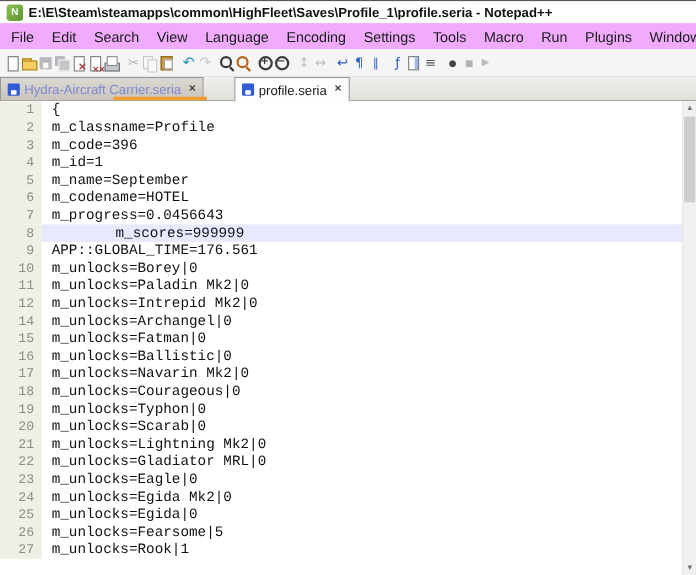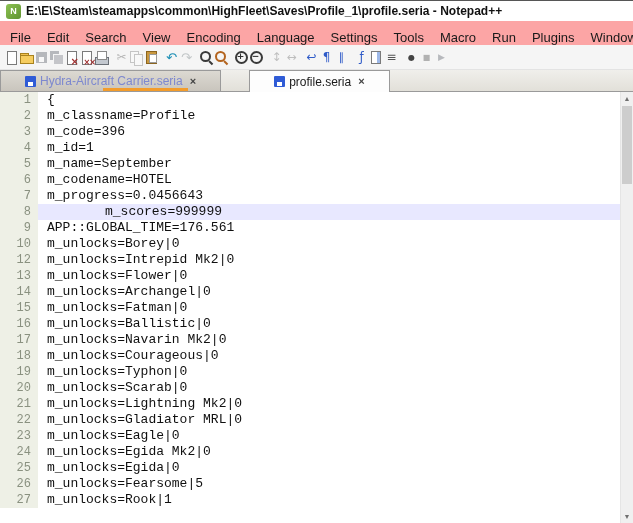--- a/index.html
+++ b/index.html
@@ -10,21 +10,21 @@
 
   
   .titlebar{height:21px;display:flex;align-items:center;gap:5px;padding:0 6px;
     background:#ffffff;border-top:1px solid #565656;box-sizing:border-box;}
   .app-icon{width:15px;height:15px;flex:none;border-radius:3px;
     background:linear-gradient(135deg,#8cc152,#5f9330);color:#fff;
     font-size:9px;font-weight:bold;display:flex;align-items:center;justify-content:center;}
   .title-text{font-size:12px;color:#111;white-space:nowrap;overflow:hidden;font-weight:bold;}
 
   
-  .menubar{height:24px;display:flex;align-items:flex-end;background:#fca5a5;padding-left:2px;}
+  .menubar{height:24px;display:flex;align-items:center;background:#f0abfc;padding-left:2px;}
   .menu-item{padding:0 8px;font-size:13px;color:#1a1a1a;display:flex;align-items:center;cursor:default;}
 
   
   .toolbar{height:25px;display:flex;align-items:center;background:#f5f5f5;
     padding:0 4px;border-bottom:1px solid #e3e3e3;box-sizing:border-box;}
   .tb-gap{width:5px;height:1px;flex:none;}
   .tbtn{width:15px;height:21px;flex:none;display:flex;align-items:center;justify-content:center;}
   .tbtn.disabled{opacity:.38;filter:grayscale(.9);}
   .ic{width:15px;height:17px;position:relative;font-style:normal;display:block;
     text-align:center;line-height:17px;font-size:12px;font-family:"DejaVu Sans",sans-serif;}
@@ -53,21 +53,21 @@
   .ic-zoom-in::before{content:"";position:absolute;left:1px;top:2px;width:9px;height:9px;border:2px solid #3a3a3a;border-radius:50%;}
   .ic-zoom-in::after{content:"+";position:absolute;left:1px;top:3px;width:11px;line-height:9px;font-size:9px;font-weight:bold;color:#333;text-align:center;}
   .ic-zoom-out::before{content:"";position:absolute;left:1px;top:2px;width:9px;height:9px;border:2px solid #3a3a3a;border-radius:50%;}
   .ic-zoom-out::after{content:"−";position:absolute;left:1px;top:3px;width:11px;line-height:9px;font-size:9px;font-weight:bold;color:#333;text-align:center;}
   .ic-doc-map::before{content:"";position:absolute;left:2px;top:2px;width:10px;height:13px;background:#fff;border:1px solid #7a7a7a;box-sizing:border-box;}
   .ic-doc-map::after{content:"";position:absolute;left:8px;top:3px;width:3px;height:11px;background:#9db8e8;}
 
   
   .tabbar{height:22px;background:linear-gradient(#f0efeb,#e2e0d9);display:flex;
     align-items:flex-end;position:relative;border-bottom:1px solid #9a9a9a;box-sizing:border-box;}
-  .tab{height:21px;display:flex;align-items:center;gap:4px;padding:0 24px;
+  .tab{height:21px;display:flex;align-items:center;gap:4px;padding:0 6px;
     border:1px solid #9a9a9a;border-bottom:none;box-sizing:border-box;
     background:linear-gradient(#dcd9d2,#c9c5bd);font-size:12px;color:#7d88cf;position:relative;cursor:default;}
   .tab.active{background:#fdfdfd;color:#1a1a1a;height:22px;z-index:2;margin-bottom:-1px;margin-left:28px;}
   .floppy{width:11px;height:11px;flex:none;background:#2f5bd6;border-radius:1px;position:relative;display:inline-block;}
   .floppy::after{content:"";position:absolute;left:3px;bottom:1px;width:5px;height:4px;background:#fff;}
   .tab-label{white-space:nowrap;}
   .tab-close{font-size:11px;font-weight:bold;color:#444;margin-left:3px;line-height:1;}
   .tab-indicator{position:absolute;left:103px;bottom:0;width:85px;height:3px;background:#f39c2b;z-index:3;}
 
   
@@ -94,22 +94,22 @@
 <div class="titlebar">
   <div class="app-icon">N</div>
   <div class="title-text">E:\E\Steam\steamapps\common\HighFleet\Saves\Profile_1\profile.seria - Notepad++</div>
 </div>
 
 <div class="menubar">
     <div class="menu-item">File</div>
     <div class="menu-item">Edit</div>
     <div class="menu-item">Search</div>
     <div class="menu-item">View</div>
+    <div class="menu-item">Language</div>
     <div class="menu-item">Encoding</div>
-    <div class="menu-item">Language</div>
     <div class="menu-item">Settings</div>
     <div class="menu-item">Tools</div>
     <div class="menu-item">Macro</div>
     <div class="menu-item">Run</div>
     <div class="menu-item">Plugins</div>
     <div class="menu-item">Window</div>
   </div>
 
 <div class="toolbar">
     <div class="tbtn">
@@ -262,28 +262,28 @@
       <span class="ln">9</span>
       <span class="margin"></span>
       <span class="code">APP::GLOBAL_TIME=176.561</span>
     </div>
     <div class="row">
       <span class="ln">10</span>
       <span class="margin"></span>
       <span class="code">m_unlocks=Borey|0</span>
     </div>
     <div class="row">
+      <span class="ln">11</span>
+      <span class="margin"></span>
+      <span class="code">m_unlocks=Paladin Mk2|0</span>
+    </div>
+    <div class="row">
       <span class="ln">12</span>
       <span class="margin"></span>
       <span class="code">m_unlocks=Intrepid Mk2|0</span>
-    </div>
-    <div class="row">
-      <span class="ln">13</span>
-      <span class="margin"></span>
-      <span class="code">m_unlocks=Flower|0</span>
     </div>
     <div class="row">
       <span class="ln">14</span>
       <span class="margin"></span>
       <span class="code">m_unlocks=Archangel|0</span>
     </div>
     <div class="row">
       <span class="ln">15</span>
       <span class="margin"></span>
       <span class="code">m_unlocks=Fatman|0</span>

